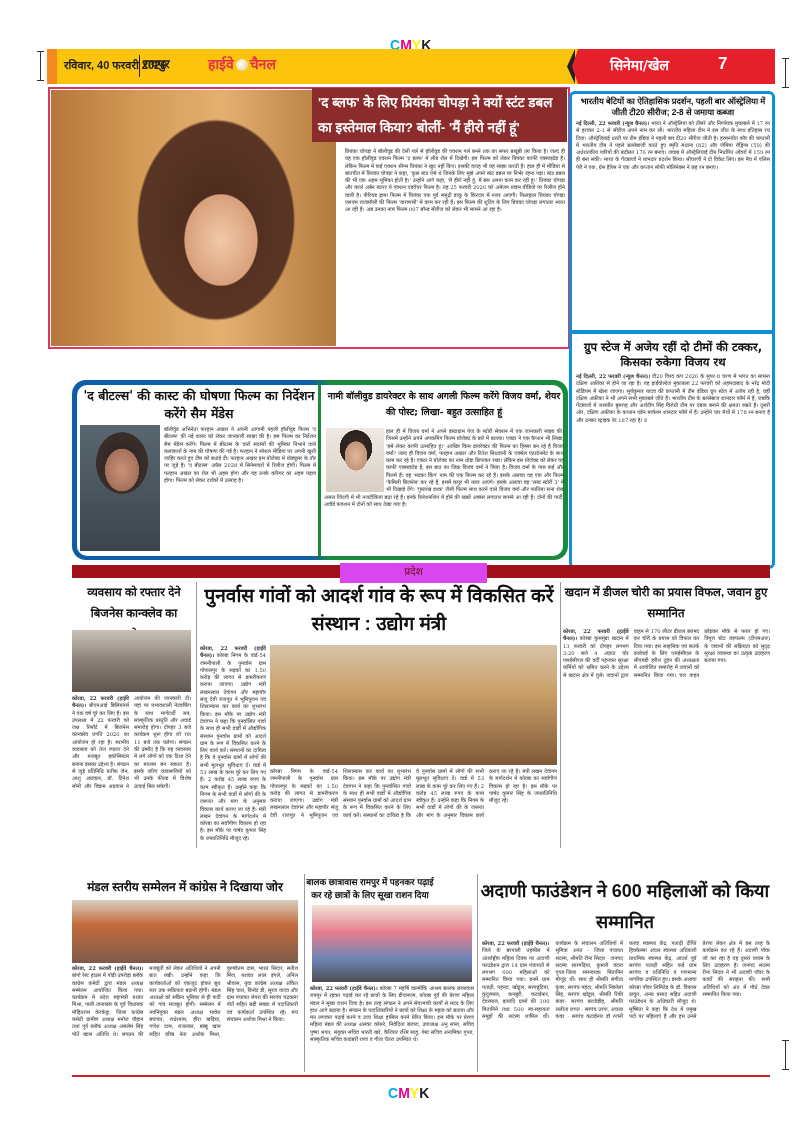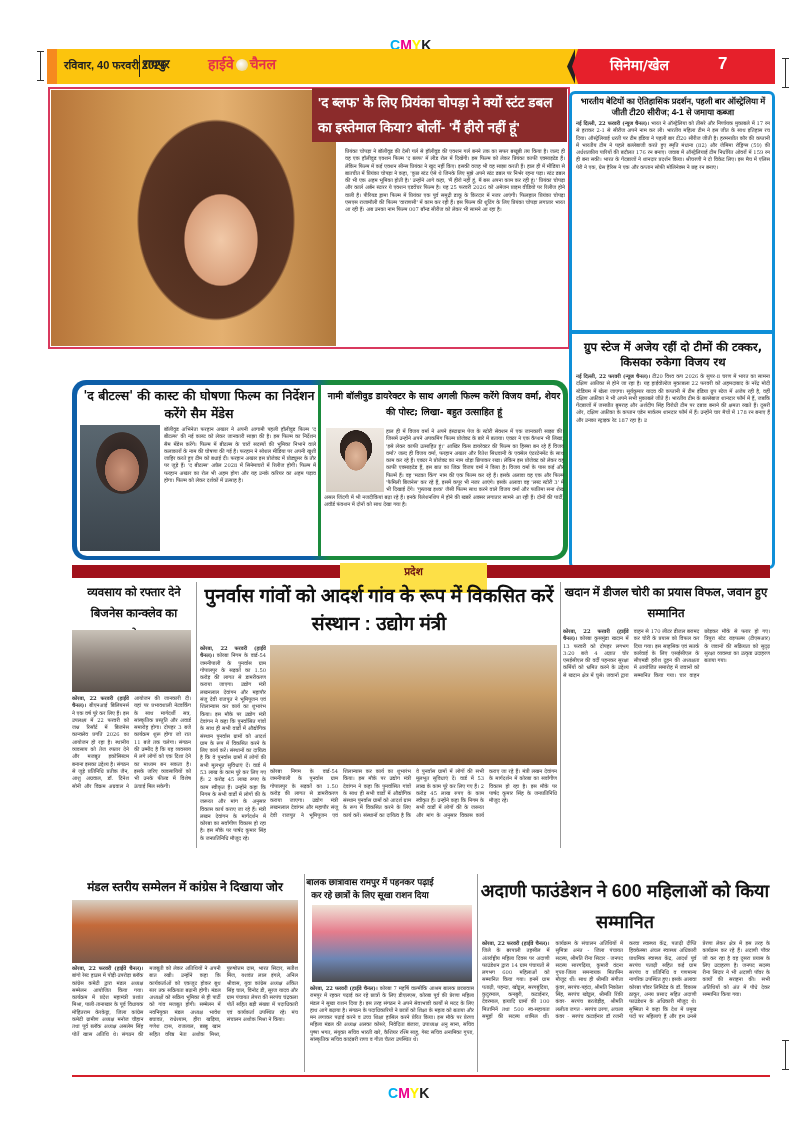--- a/index.html
+++ b/index.html
@@ -49,21 +49,21 @@
      radial-gradient(ellipse 24px 30px at 42px 45px, #c99278 0%, #a5705a 70%, transparent 72%),
      radial-gradient(ellipse 32px 38px at 42px 38px, #2a2221 0%, #3a2e2a 80%, transparent 82%),
      linear-gradient(180deg,#5a6770 0%, #3b444c 100%); }
   .vijay { left:326px; top:428px; width:58px; height:64px; background:
      radial-gradient(ellipse 14px 18px at 30px 28px, #e0b79b 0%, #c29478 80%, transparent 82%),
      radial-gradient(ellipse 20px 22px at 30px 20px, #3a2e28 0%, #2b211d 80%, transparent 82%),
      linear-gradient(180deg,#efe9e2 0%, #d8cfc5 100%); }
 
   
   .pr-band { left:72px; top:565px; width:698px; height:13px; background:#a1111b; }
-  .pr-label { left:340px; top:563px; width:147px; height:30px; background:#fde047; font-size:10.5px; font-weight:bold; text-align:center; line-height:17px; color:#6a1010; }
+  .pr-label { left:340px; top:563px; width:147px; height:20px; background:#d946ef; font-size:10.5px; font-weight:normal; text-align:center; line-height:17px; color:#6a1010; }
 
   .h-cond { font-family:"Liberation Sans Narrow","Liberation Sans",sans-serif; font-weight:bold; color:#111; text-align:center; }
   .ph { background:linear-gradient(180deg,#c9c2b8 0%, #8b8078 50%, #5e554f 100%); }
   .ph2 { background:linear-gradient(180deg,#d8cfc2 0%, #c46a3a 40%, #7d5b4c 100%); }
   .ph3 { background:linear-gradient(180deg,#f0e4d8 0%, #e57c8c 35%, #6d86b5 70%, #4e4e52 100%); }
   .ph4 { background:linear-gradient(180deg,#d7c3a8 0%, #c99e68 40%, #7f5a3a 100%); }
 
   .ftr-line { left:72px; top:1075px; width:698px; height:2px; background:#d51f2a; }
   .col-rule { position:absolute; width:1px; background:#999; }
 </style>
@@ -93,21 +93,21 @@
 <div class="abs hdr-sec" style="left:610px;">सिनेमा/खेल</div>
 <div class="abs hdr-pg" style="left:718px;">7</div>
 
 <div class="abs pc-box" style="width:522px;"></div>
 <div class="abs pc-photo"></div>
 <div class="abs pc-head"></div>
 <div class="abs pc-head-text">'द ब्लफ' के लिए प्रियंका चोपड़ा ने क्यों स्टंट डबल का इस्तेमाल किया? बोलीं- 'मैं हीरो नहीं हूं'</div>
 <div class="abs body-text" style="left:345px;top:148px;width:220px;height:198px;">प्रियंका चोपड़ा ने बॉलीवुड की देसी गर्ल से हॉलीवुड की एक्शन गर्ल बनने तक का सफर बखूबी तय किया है। जल्द ही वह एक हॉलीवुड एक्शन फिल्म 'द ब्लफ' में लीड रोल में दिखेंगी। इस फिल्म को लेकर प्रियंका काफी एक्साइटेड हैं। लेकिन फिल्म में कई एक्शन सीन्स प्रियंका ने खुद नहीं किए। इसकी वजह भी वह साझा करती हैं। हाल ही में मीडिया से बातचीत में प्रियंका चोपड़ा ने कहा, 'कुछ स्टंट ऐसे थे जिनके लिए मुझे अपने स्टंट डबल पर निर्भर रहना पड़ा। स्टंट डबल की भी एक अहम भूमिका होती है।' उन्होंने आगे कहा, 'मैं हीरो नहीं हूं, मैं बस अपना काम कर रही हूं।' प्रियंका चोपड़ा और कार्ल अर्बन स्टारर ये एक्शन एडवेंचर फिल्म है। यह 25 फरवरी 2026 को अमेजन प्राइम वीडियो पर रिलीज होने वाली है। पीरियड ड्रामा फिल्म में प्रियंका एक पूर्व समुद्री डाकू के किरदार में नजर आएंगी। फिलहाल प्रियंका चोपड़ा एसएस राजामौली की फिल्म 'वाराणसी' में काम कर रही हैं। इस फिल्म की शूटिंग के लिए प्रियंका चोपड़ा लगातार भारत आ रही हैं। अब उनका नाम फिल्म 007 बॉन्ड सीरीज को लेकर भी सामने आ रहा है।</div>
 
 <div class="abs sp-box"></div>
-<div class="abs sp-h1">भारतीय बेटियों का ऐतिहासिक प्रदर्शन, पहली बार ऑस्ट्रेलिया में जीती टी20 सीरीज; 4-1 से जमाया कब्जा</div>
+<div class="abs sp-h1">भारतीय बेटियों का ऐतिहासिक प्रदर्शन, पहली बार ऑस्ट्रेलिया में जीती टी20 सीरीज; 2-8 से जमाया कब्जा</div>
 <div class="abs body-text" style="left:576px;top:120px;width:194px;height:208px;">
   <b>नई दिल्ली, 22 फरवरी (न्यूज चैनल)।</b>
   <span>भारत ने ऑस्ट्रेलिया को तीसरे और निर्णायक मुकाबले में 17 रन से हराकर 2-1 से सीरीज अपने नाम कर ली। भारतीय महिला टीम ने इस जीत के साथ इतिहास रच दिया। ऑस्ट्रेलियाई धरती पर टीम इंडिया ने पहली बार टी20 सीरीज जीती है। हरमनप्रीत कौर की कप्तानी में भारतीय टीम ने पहले बल्लेबाजी करते हुए स्मृति मंधाना (82) और जेमिमा रोड्रिग्स (59) की अर्धशतकीय पारियों की बदौलत 176 रन बनाए। जवाब में ऑस्ट्रेलियाई टीम निर्धारित ओवरों में 159 रन ही बना सकी। भारत के गेंदबाजों ने शानदार प्रदर्शन किया। श्रीचरणी ने दो विकेट लिए। इस मैच में एलिस पेरी ने एक, ग्रेस हैरिस ने एक और कप्तान सोफी मोलिनेक्स ने छह रन बनाए।</span>
 </div>
 <div class="abs sp-div"></div>
 <div class="abs sp-h2">ग्रुप स्टेज में अजेय रहीं दो टीमों की टक्कर, किसका रुकेगा विजय रथ</div>
 <div class="abs body-text" style="left:576px;top:373px;width:194px;height:190px;">
   <b>नई दिल्ली, 22 फरवरी (न्यूज चैनल)।</b>
   <span>टी20 विश्व कप 2026 के सुपर-8 चरण में भारत का सामना दक्षिण अफ्रीका से होने जा रहा है। यह हाईवोल्टेज मुकाबला 22 फरवरी को अहमदाबाद के नरेंद्र मोदी स्टेडियम में खेला जाएगा। सूर्यकुमार यादव की कप्तानी में टीम इंडिया ग्रुप स्टेज में अजेय रही है, वहीं दक्षिण अफ्रीका ने भी अपने सभी मुकाबले जीते हैं। भारतीय टीम के बल्लेबाज शानदार फॉर्म में हैं, जबकि गेंदबाजों में जसप्रीत बुमराह और अर्शदीप सिंह विरोधी टीम पर दबाव बनाने की क्षमता रखते हैं। दूसरी ओर, दक्षिण अफ्रीका के कप्तान एडेन मार्करम शानदार फॉर्म में हैं। उन्होंने चार मैचों में 178 रन बनाए हैं और उनका स्ट्राइक रेट 187 रहा है। उ</span>
 </div>

